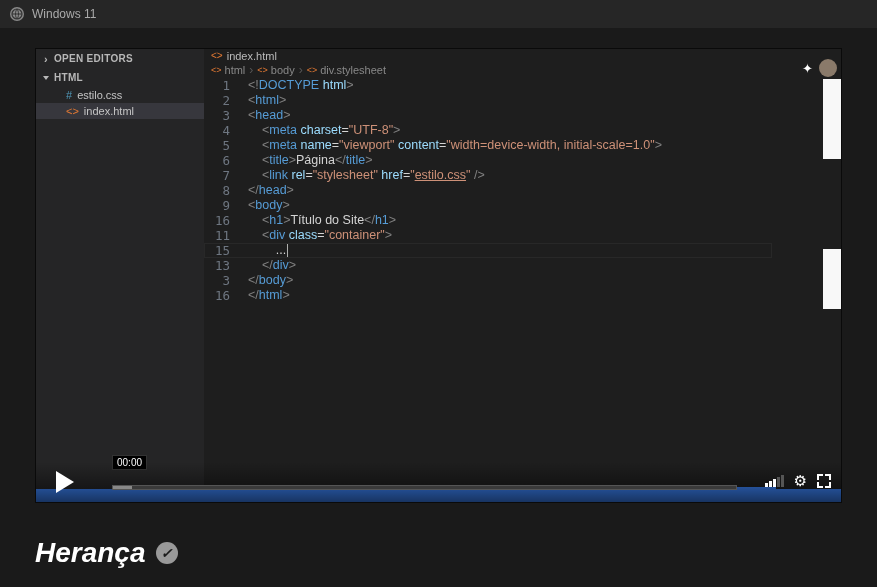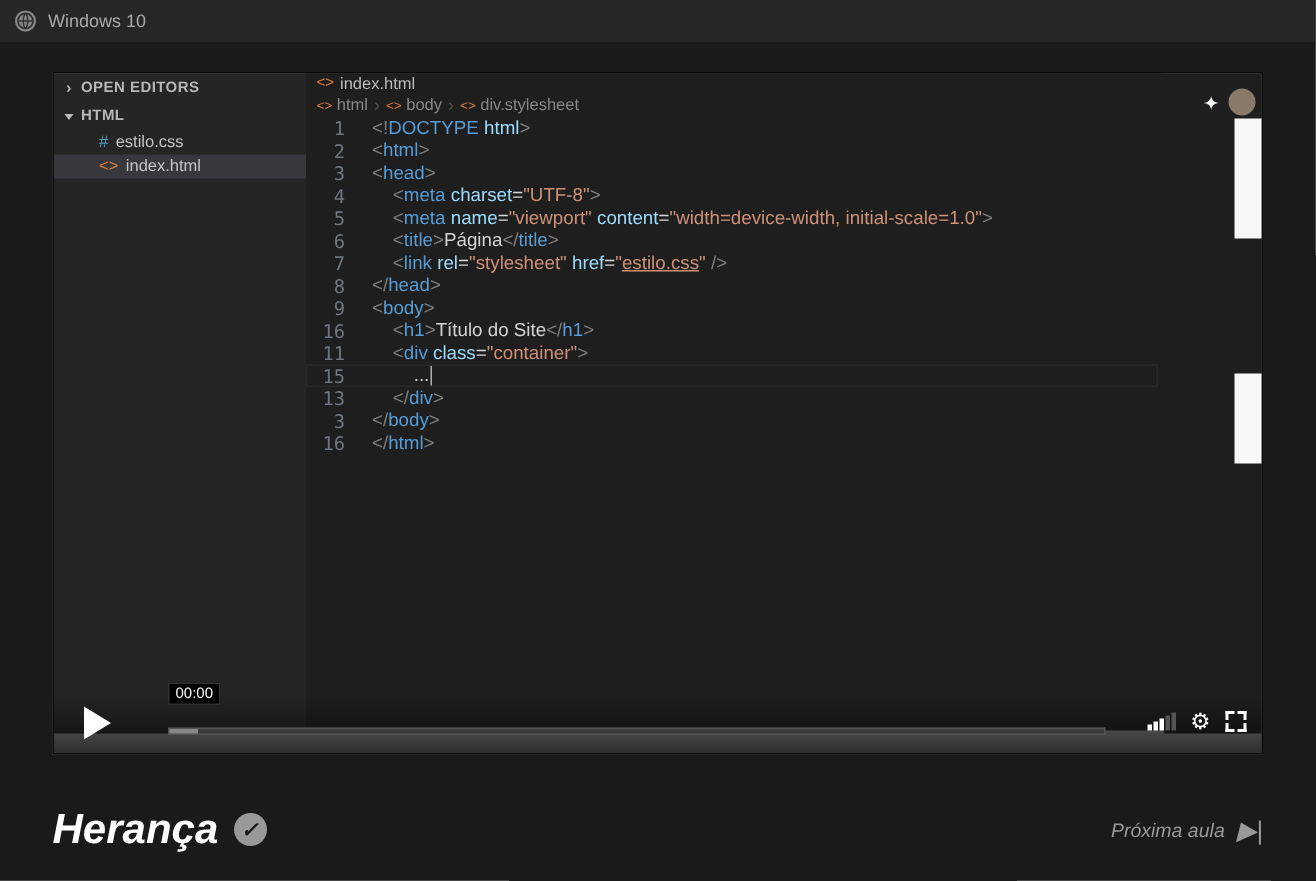--- a/index.html
+++ b/index.html
@@ -4,21 +4,21 @@
 <style>
 * { margin: 0; padding: 0; box-sizing: border-box; }
 body { background: #1a1a1a; font-family: -apple-system, BlinkMacSystemFont, "Segoe UI", sans-serif; color: #ccc; width: 877px; height: 587px; overflow: hidden; }
 
 
 .topbar { height: 28px; background: #262626; display: flex; align-items: center; padding: 0 10px; font-size: 12px; color: #aaa; }
 .topbar-icon { width: 14px; height: 14px; border-radius: 50%; background: #888; margin-right: 8px; display: flex; align-items: center; justify-content: center; }
 
 
 .video-wrap { padding: 20px 35px 0 35px; }
-.video { position: relative; width: 807px; height: 455px; background: #737373; border: 1px solid #0a0a0a; }
+.video { position: relative; width: 807px; height: 455px; background: #3b82f6; border: 1px solid #0a0a0a; }
 
 
 .sidebar { position: absolute; left: 0; top: 0; width: 168px; height: 440px; background: #252526; }
 .sb-section { font-size: 10px; color: #b8b8b8; padding: 4px 10px 4px 18px; letter-spacing: 0.3px; }
 .sb-section.caret::before { content: "›"; position: absolute; margin-left: -10px; font-size: 11px; }
 .sb-section.open::before { content: ""; display:inline-block; width:0; height:0; border-left:3.5px solid transparent; border-right:3.5px solid transparent; border-top:4px solid #b8b8b8; position:absolute; margin-left:-11px; margin-top:4px;}
 .sb-item { font-size: 11px; color: #c5c5c5; padding: 2px 10px 2px 30px; display: flex; align-items: center; }
 .sb-item.active { background: #37373d; }
 .file-icon-css { color: #519aba; margin-right: 5px; font-style: normal; font-size: 11px; }
 .file-icon-html { color: #e37933; margin-right: 5px; font-style: normal; font-size: 11px; }
@@ -82,21 +82,21 @@
 </head>
 <body>
 
 <div class="topbar">
   <span class="topbar-icon">
     <svg width="12" height="12" viewBox="0 0 12 12">
         <circle cx="6" cy="6" r="5" fill="none" stroke="#333" stroke-width="1.2"></circle>
         <path d="M1 6h10M6 1c2 2 2 8 0 10M6 1c-2 2-2 8 0 10" stroke="#333" stroke-width="1" fill="none"></path>
       </svg>
   </span>
-  <span>Windows 10</span>
+  <span>Windows 11</span>
 </div>
 
 <div class="video-wrap">
   <div class="video">
 
     <div class="sidebar">
       <div class="sb-section caret" style="font-weight:600;"><span>OPEN EDITORS</span></div>
       <div class="sb-section open" style="font-weight:600;"><span>HTML</span></div>
       <div class="sb-item">
         <i class="file-icon-css">#</i>
@@ -184,17 +184,13 @@
       </div>
     </div>
   </div>
 </div>
 
 <div class="lesson">
   <div class="lesson-title">
     <span>Herança</span>
     <span class="check">✓</span>
   </div>
-  <div class="next">
-    <span>Próxima aula</span>
-    <span class="next-icon">▶|</span>
-  </div>
 </div>
 
 </body></html>

